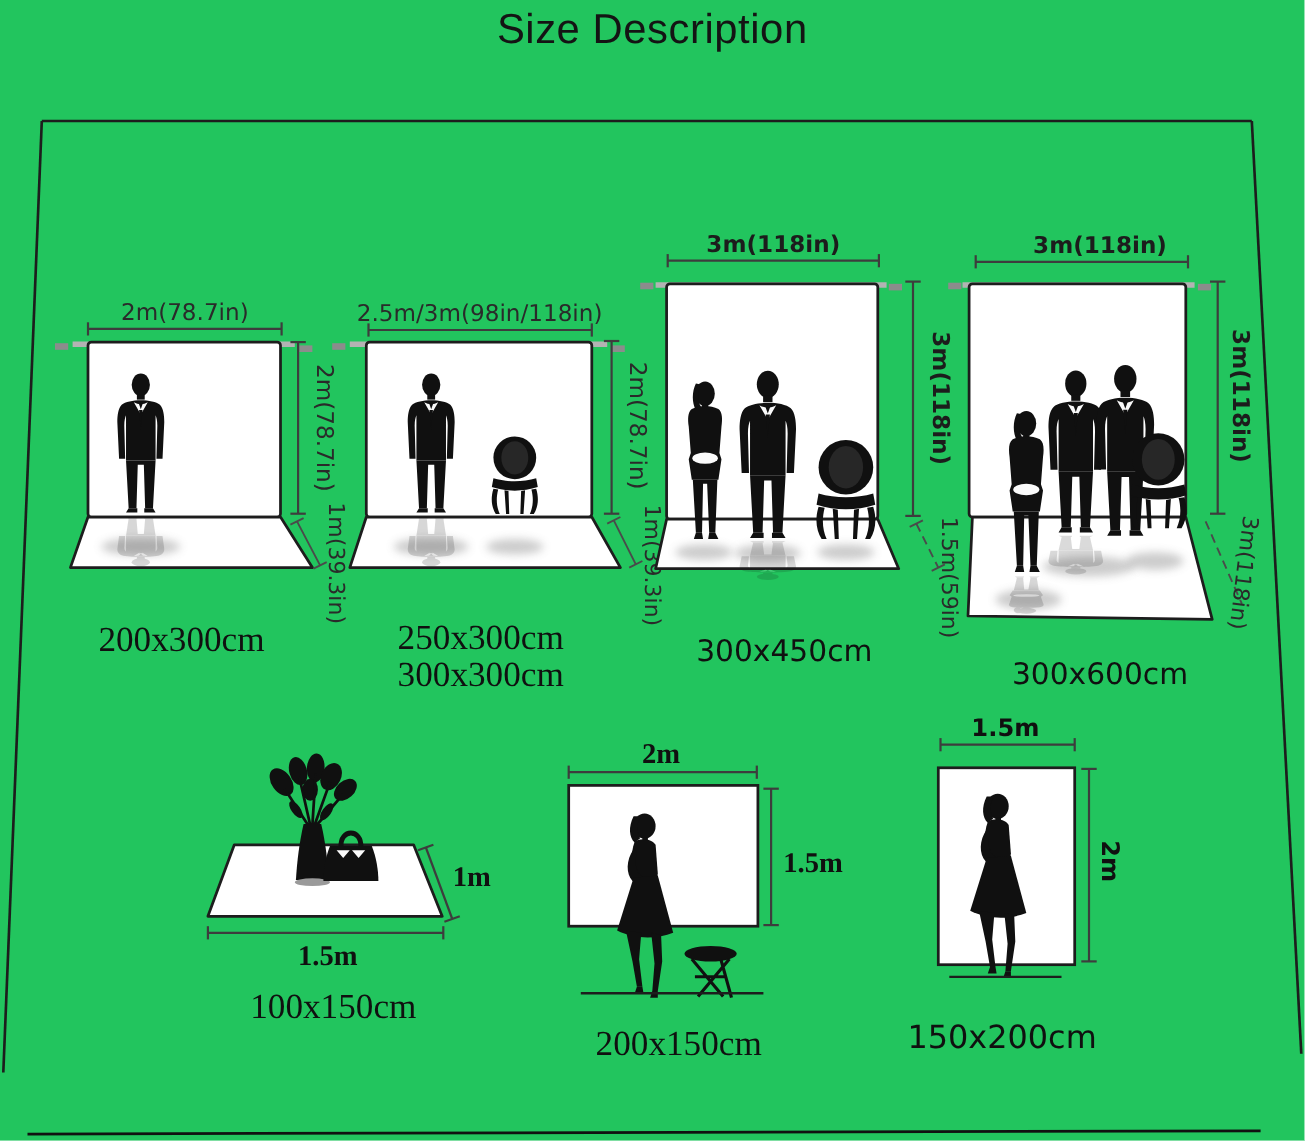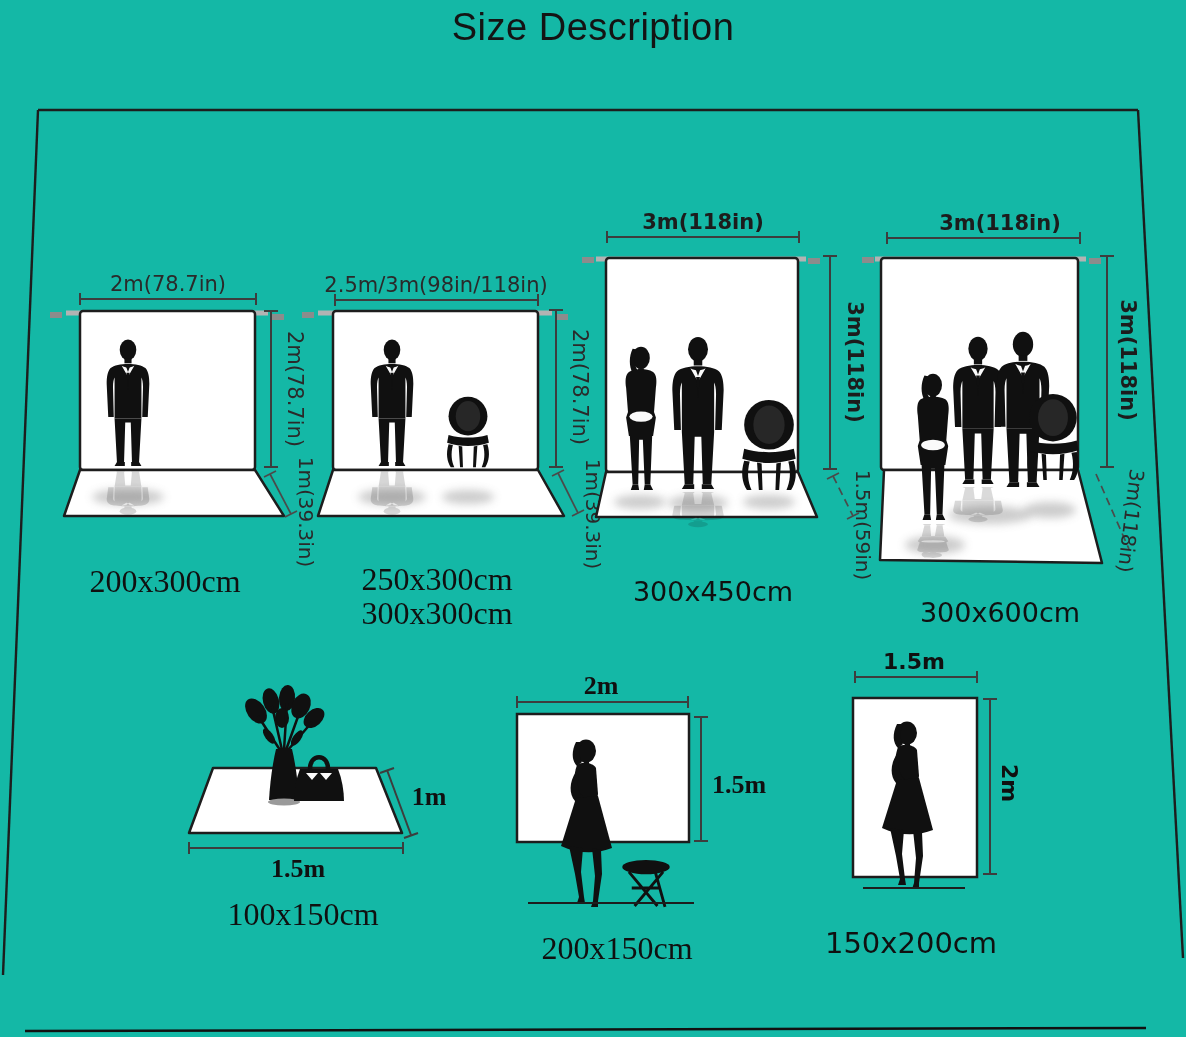--- a/index.html
+++ b/index.html
@@ -1,16 +1,16 @@
 <!DOCTYPE html>
 <html><head>
 <meta charset="utf-8">
 <style>
   html,body{margin:0;padding:0;background:#ffffff;}
-  #stage{position:relative;width:1186px;height:1037px;background:#14b8a6;overflow:hidden;
+  #stage{position:relative;width:1186px;height:1037px;background:#22c55e;overflow:hidden;
          font-family:"Liberation Sans", sans-serif;}
   .page-title{position:absolute;top:6px;left:0;right:0;text-align:center;
               font-family:"Liberation Sans", sans-serif;font-size:38px;font-weight:500;
               color:#141414;letter-spacing:0.5px;}
   svg{position:absolute;left:0;top:0;}
   svg text{fill:#1a1a1a;}
   .dim{font-family:"DejaVu Sans", sans-serif;font-size:21px;fill:#2a2a2a;}
   .dim-b{font-family:"DejaVu Sans", sans-serif;font-size:21px;font-weight:600;fill:#1c1c1c;}
   .dim-s{font-family:"DejaVu Sans", sans-serif;font-size:20px;fill:#2a2a2a;}
   .size-serif{font-family:"Liberation Serif", serif;font-size:32px;fill:#101010;}

